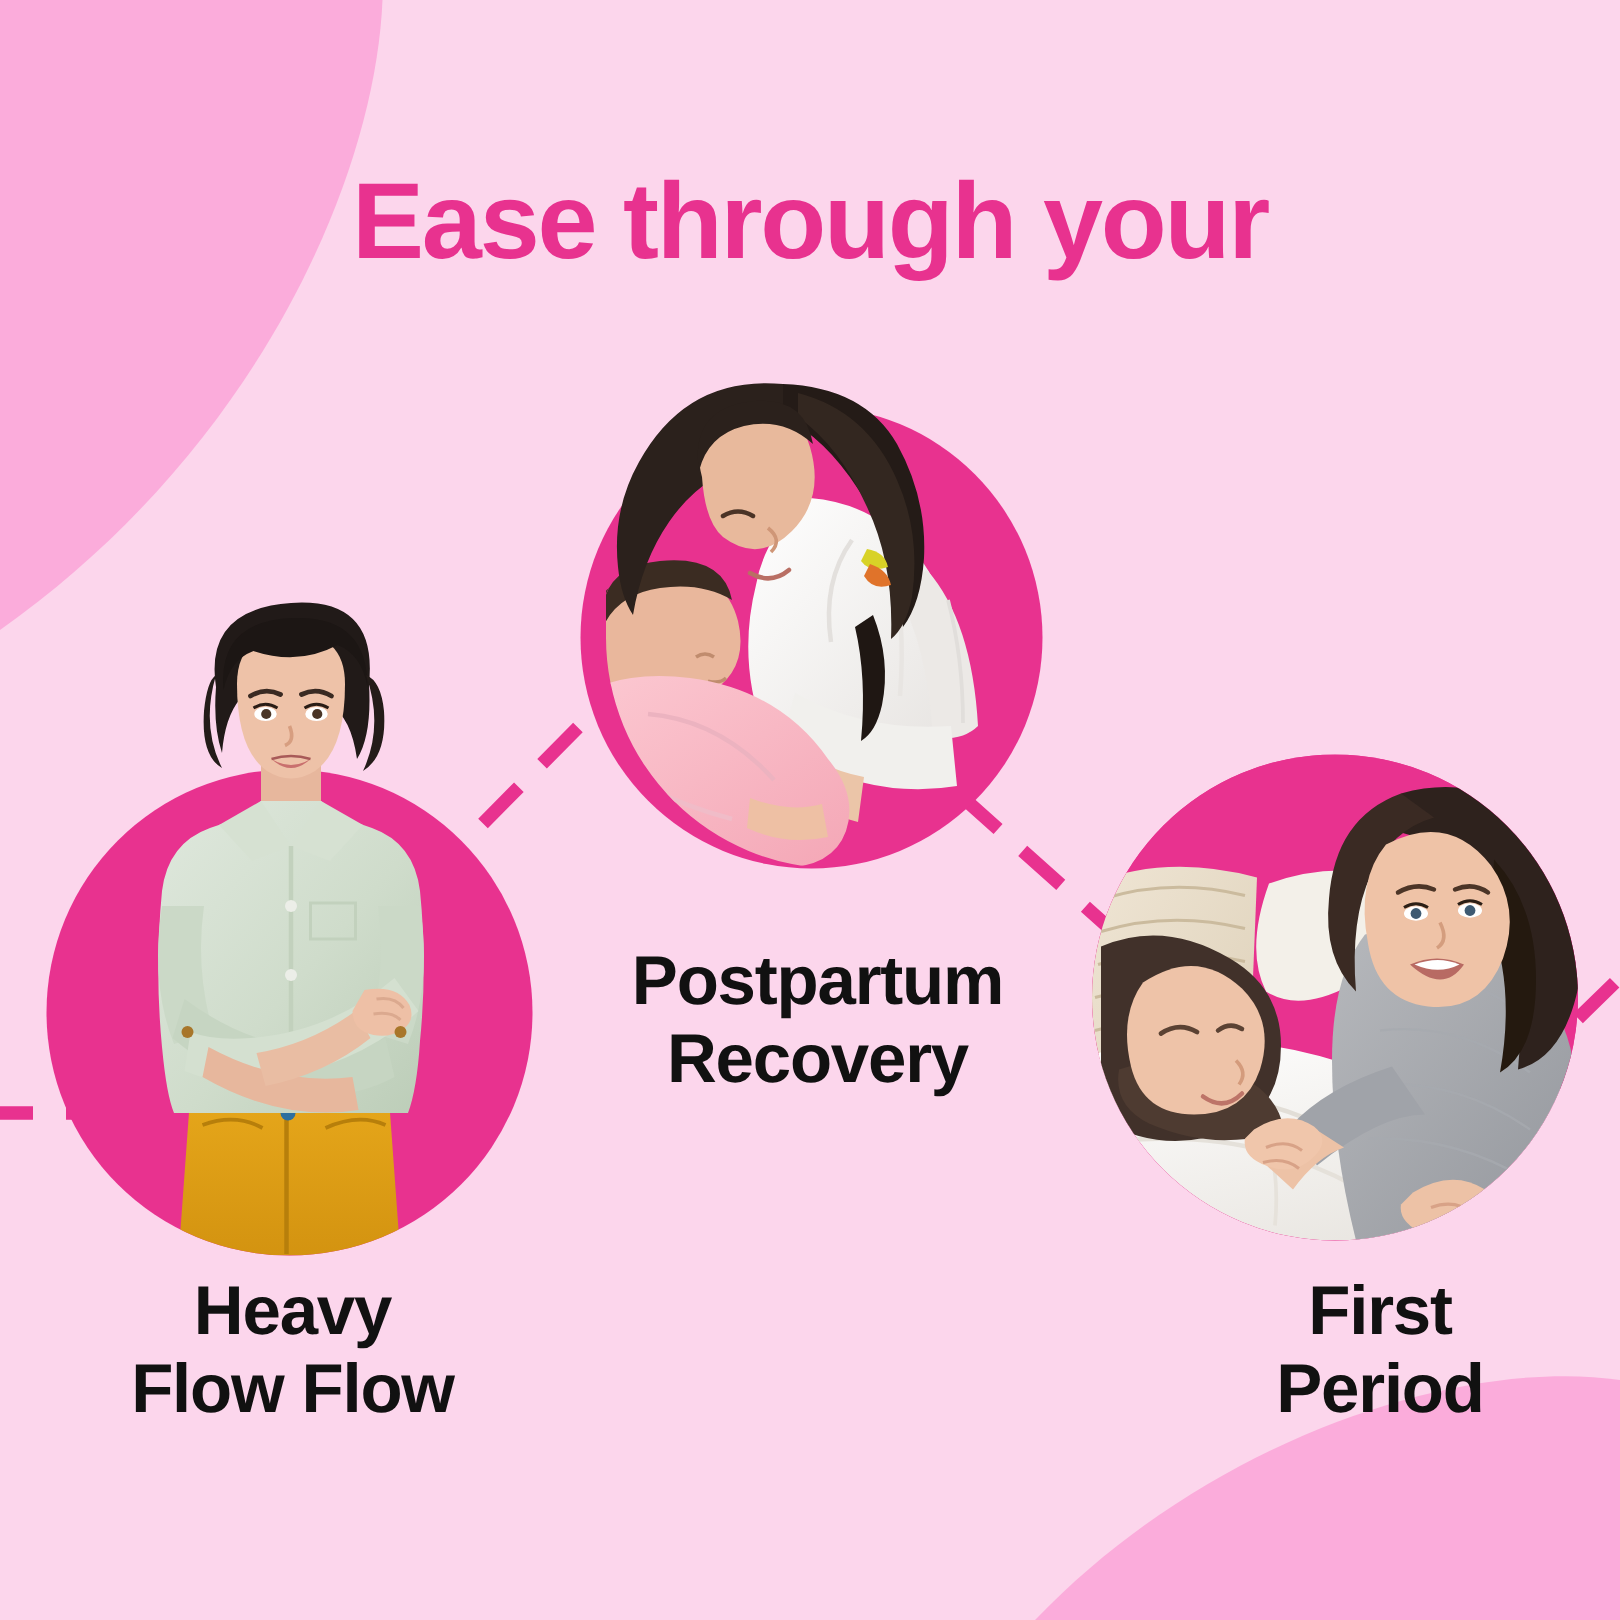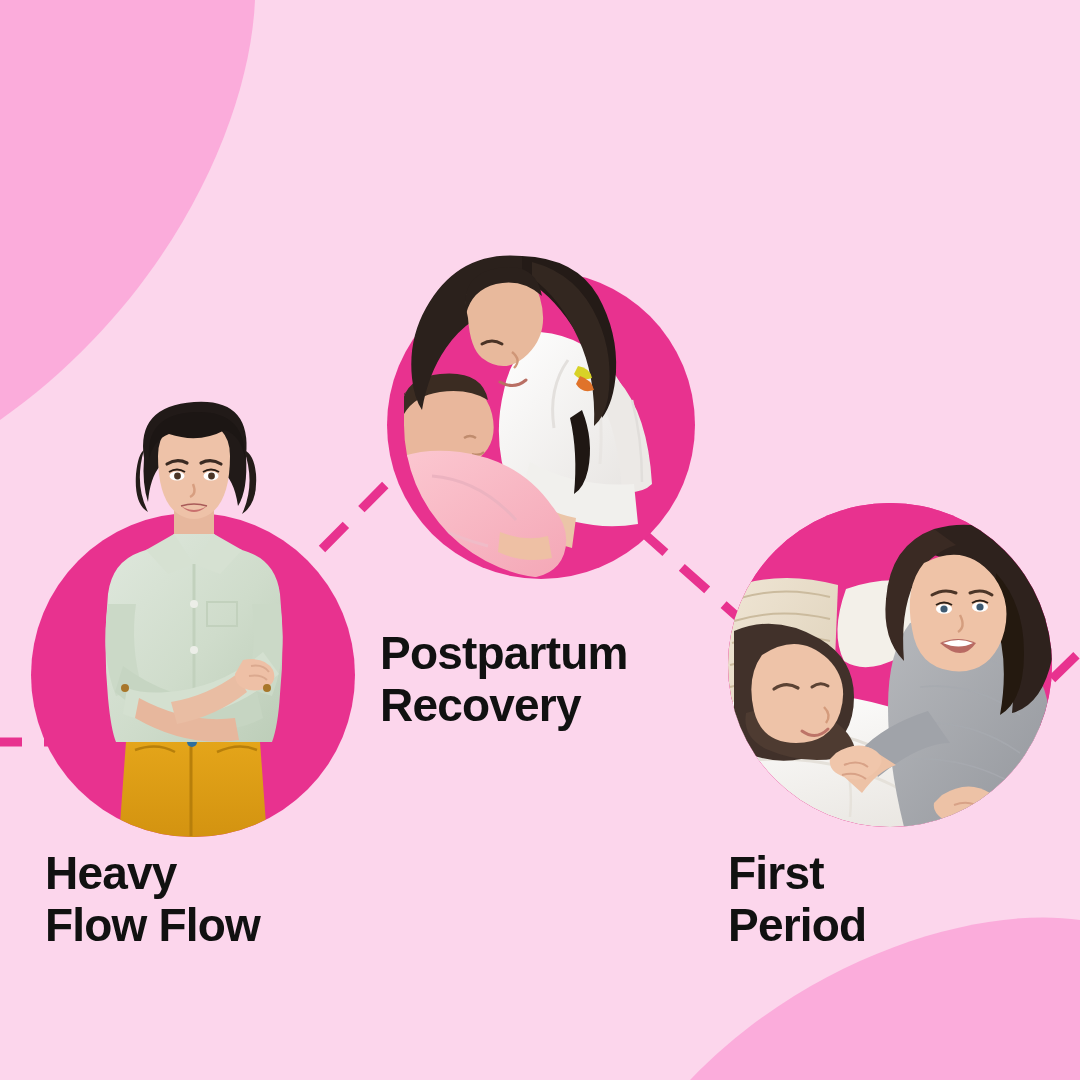--- a/index.html
+++ b/index.html
@@ -57,32 +57,32 @@
     overflow: hidden;
     z-index: 4;
   }
   .photo-overflow {
     position: absolute;
     z-index: 5;
     pointer-events: none;
   }
   .caption {
     position: absolute;
-    text-align: left;
+    text-align: center;
     color: #111111;
     font-weight: 700;
     font-size: 46px;
     line-height: 1.12;
     letter-spacing: -0.8px;
     z-index: 6;
     white-space: pre-line;
   }
   .cap-left  { left: 45px;  top: 848px; width: 300px; }
   .cap-mid   { left: 380px; top: 628px; width: 330px; }
-  .cap-right { left: 728px; top: 848px; width: 280px; }
+  .cap-right { left: 780px; top: 848px; width: 280px; }
 </style>
 </head>
 <body>
 
 <div id="poster">
 
   <svg class="bg-layer" viewBox="0 0 1080 1080" preserveAspectRatio="none">
     <rect x="0" y="0" width="1080" height="1080" fill="#fcd6ec"></rect>
     <path d="M0,0 L255,0 C250,120 170,300 0,420 Z" fill="#fbacdb"></path>
     <path d="M1080,1080 L1080,920 C980,905 810,955 690,1080 Z" fill="#fbacdb"></path>
@@ -90,20 +90,21 @@
 
   <svg class="connectors" viewBox="0 0 1080 1080" preserveAspectRatio="none">
     <g fill="none" stroke="#e8328f" stroke-width="9" stroke-linecap="butt">
       <path d="M-12,742 L52,742" stroke-dasharray="34 22"></path>
       <path d="M322,549 L410,460" stroke-dasharray="34 22"></path>
       <path d="M640,530 L760,637" stroke-dasharray="34 22"></path>
       <path d="M1012,718 L1092,640" stroke-dasharray="34 22"></path>
     </g>
   </svg>
 
+  <div class="title">Ease through your</div>
 
   <div class="node">
     <div class="disc" style="left:31px; top:513px; width:324px; height:324px;"></div>
 
     <svg class="photo-overflow" style="left:31px; top:398px; width:324px; height:440px;" viewBox="0 0 324 440">
       <defs>
         <clipPath id="clipBottom1">
           <path d="M0,0 H324 V277 A162,162 0 0 1 0,277 Z"></path>
         </clipPath>
         <linearGradient id="shirt1" x1="0" y1="0" x2="1" y2="1">

